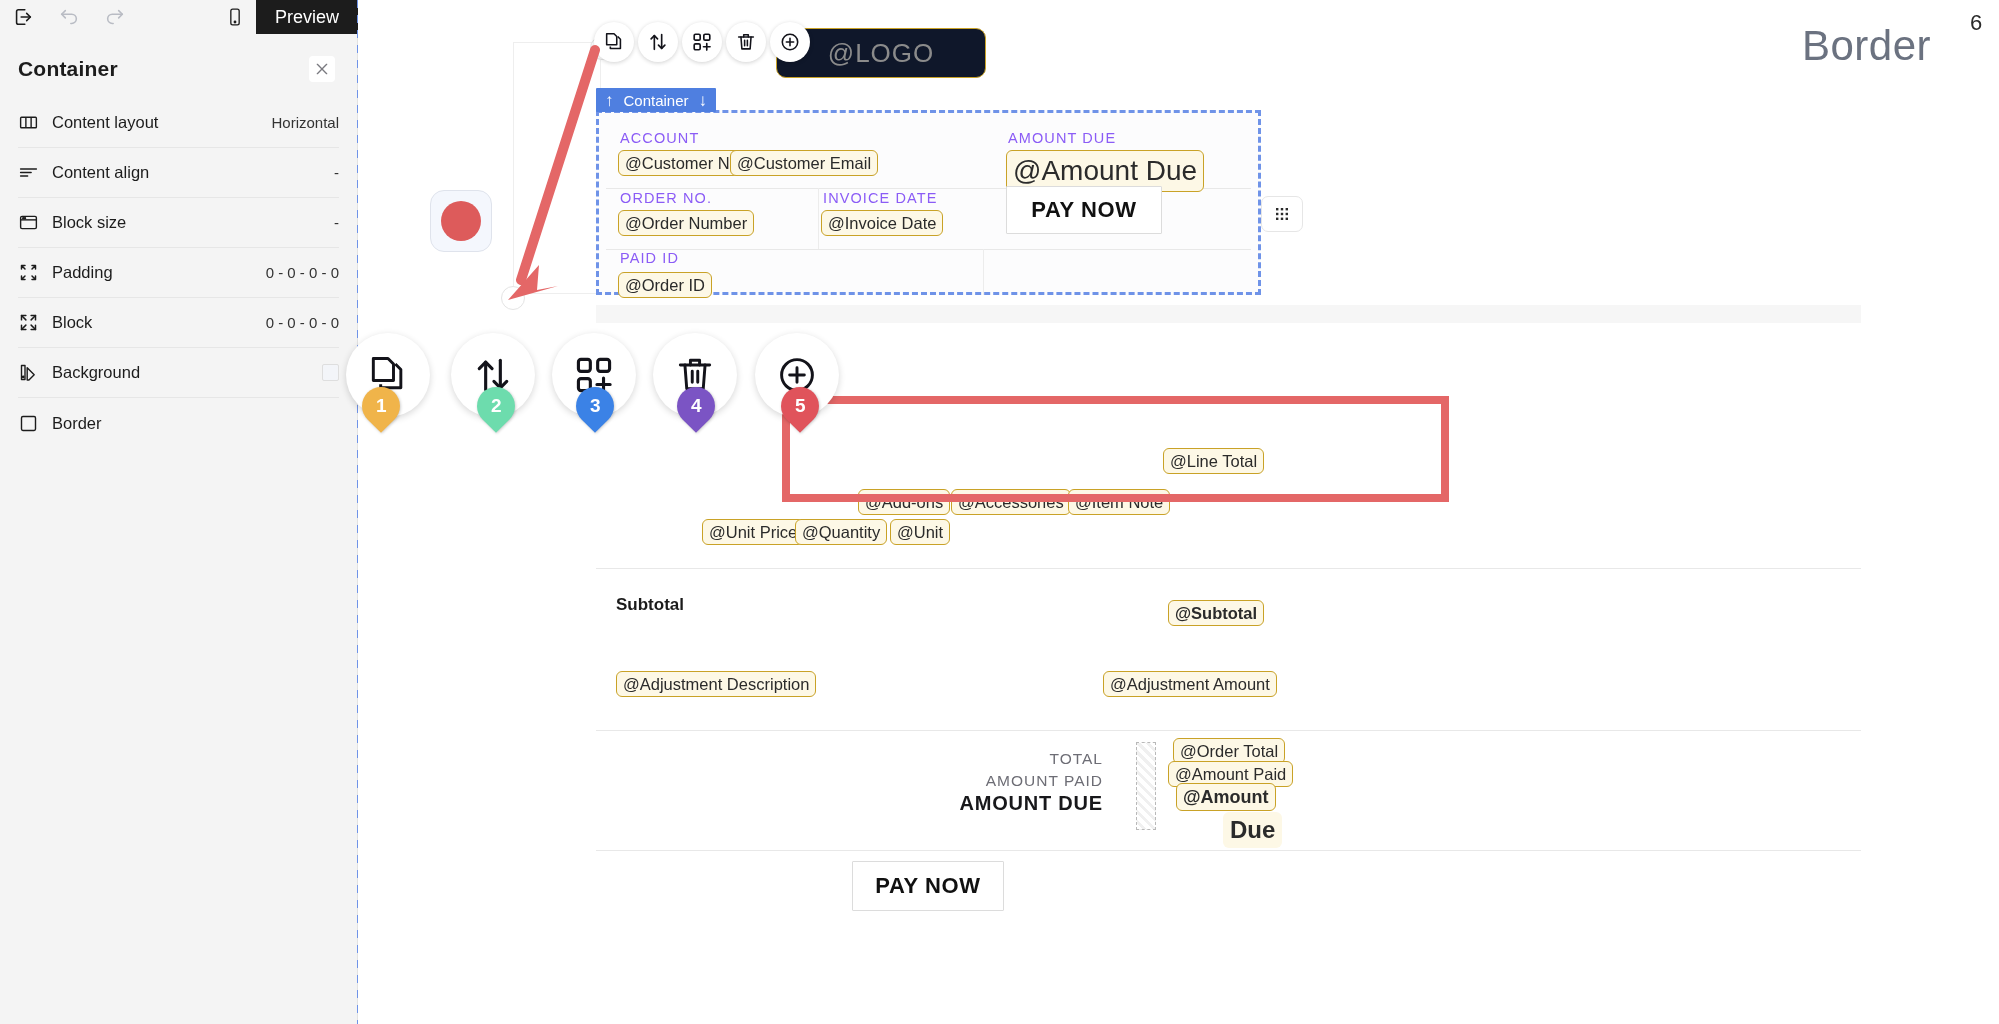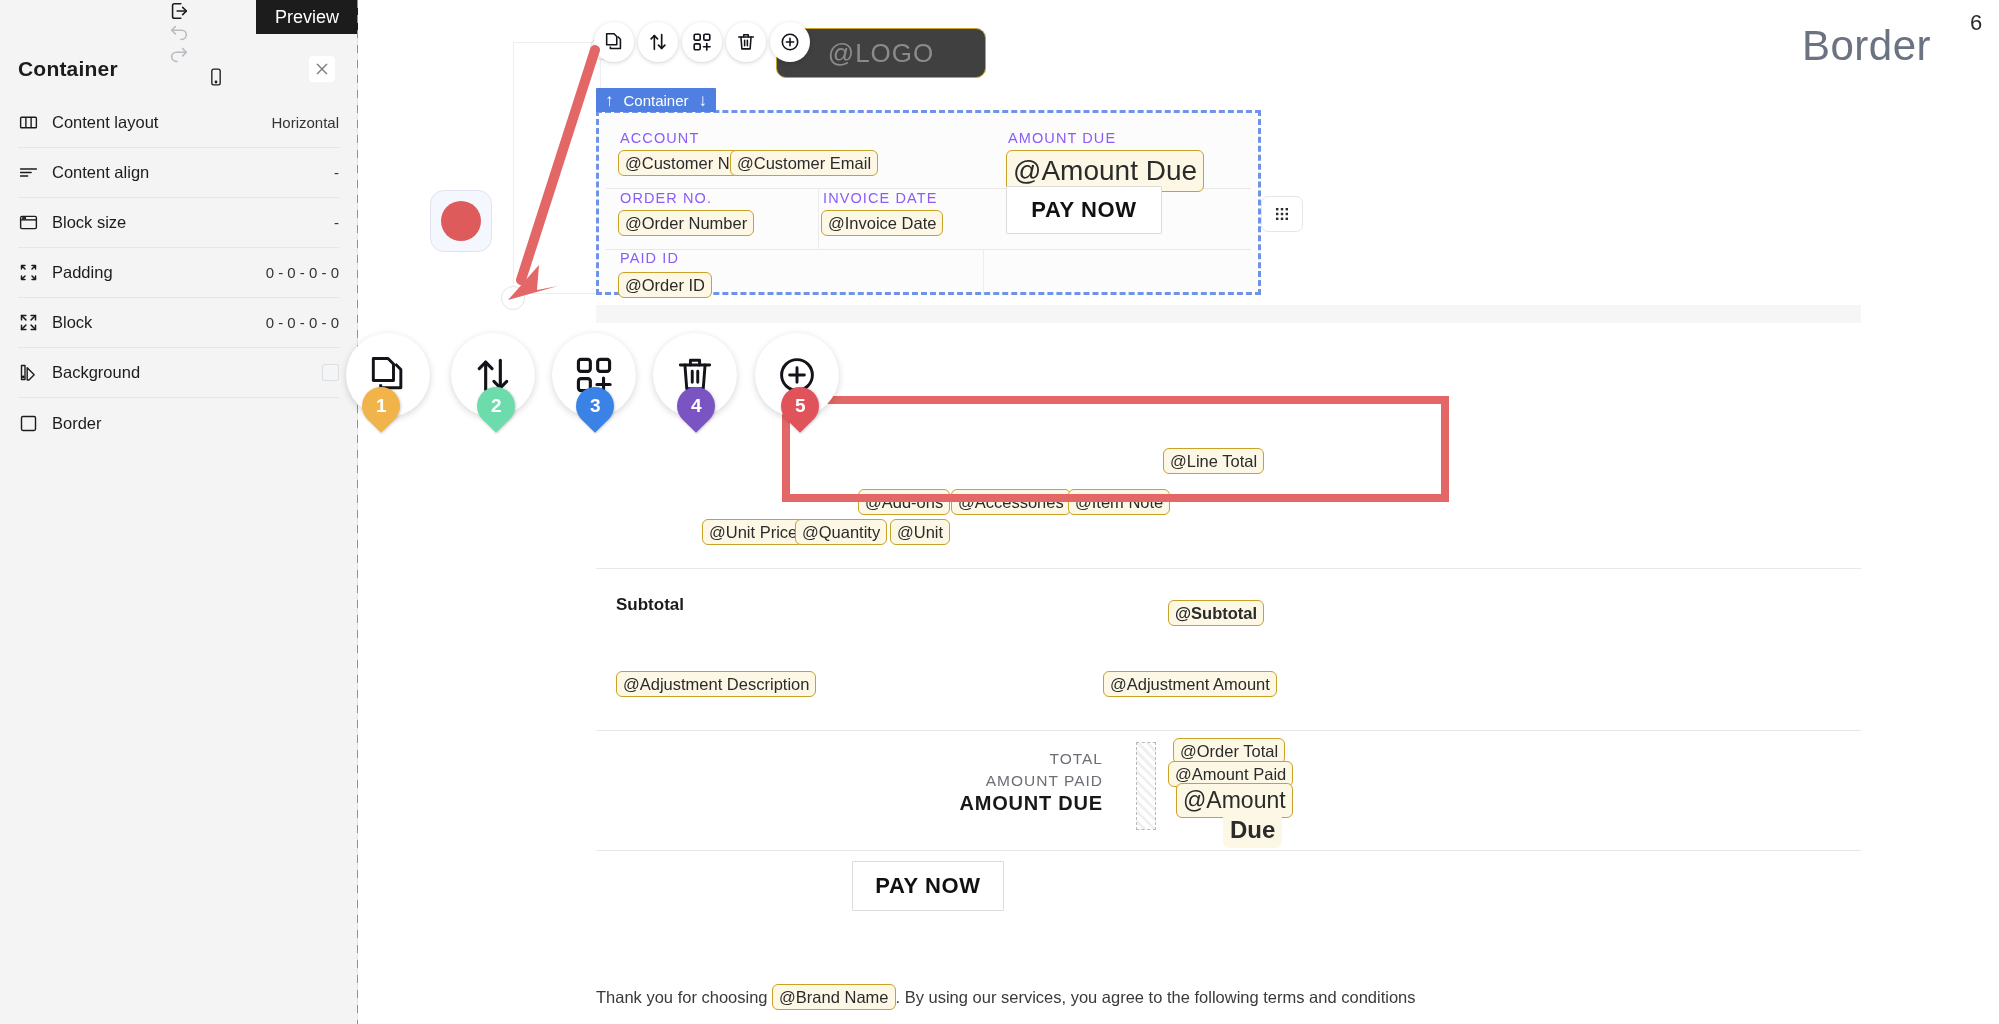--- a/index.html
+++ b/index.html
@@ -12,21 +12,21 @@
   #root { position: relative; width: 1999px; height: 1024px; background: #fff; }
 
   
   .left-panel {
     position: absolute; left: 0; top: 0; width: 358px; height: 1024px;
     background: #f4f4f4;
     border-right: 1px solid #e2e2e2;
   }
   .top-bar {
     position: relative; height: 34px; width: 358px;
-    background: #f4f4f4; display: flex; align-items: center; flex-direction: column;
+    background: #f4f4f4; display: flex; align-items: center;
   }
   .tb-icon {
     width: 46px; height: 34px; display: flex; align-items: center; justify-content: center;
     cursor: pointer;
   }
   .tb-icon svg { display: block; }
   .preview-btn {
     position: absolute; right: 0; top: 0; height: 34px; width: 102px;
     background: #1c1c1c; color: #fff; display: flex; align-items: center; justify-content: center;
     font-size: 18px; font-weight: 400; cursor: pointer;
@@ -75,21 +75,21 @@
   .canvas { position: absolute; left: 358px; top: 0; width: 1641px; height: 1024px; background: #fff; }
   .invoice-sheet {
     position: absolute; left: 0; top: 0; width: 1641px; height: 1024px; background: #fff;
   }
   .invoice-title {
     position: absolute; right: 68px; top: 22px;
     font-size: 42px; color: #6b7280; font-weight: 300; letter-spacing: .5px;
   }
   .logo-ph {
     position: absolute; left: 418px; top: 28px; width: 210px; height: 50px;
-    background: #404040; border: 1.5px solid #c9a227; border-radius: 10px;
+    background: #0f172a; border: 1.5px solid #c9a227; border-radius: 10px;
     display: flex; align-items: center; justify-content: center;
     font-size: 26px; color: #8b8b8b; letter-spacing: 1px;
   }
 
   
   .sel-container {
     position: absolute; left: 238px; top: 110px; width: 665px; height: 185px;
     border: 3px dashed #6f93e8; background: #fcfcfd;
   }
   .sel-badge {
@@ -407,30 +407,27 @@
       <div class="hrule" style="left:238px;top:730px;width:1265px"></div>
 
       <div class="tot-label" style="left:620px;top:750px;width:125px">TOTAL</div>
       <div class="tot-label" style="left:590px;top:772px;width:155px">AMOUNT PAID</div>
       <div class="tot-label big" style="left:545px;top:792px;width:200px">AMOUNT DUE</div>
 
       <div class="hatch-box" style="left:778px;top:742px;width:20px;height:88px"></div>
 
       <div class="token" style="left:815px;top:738px">@Order Total</div>
       <div class="token" style="left:810px;top:761px">@Amount Paid</div>
-      <div class="token" style="left:818px;top:783px;font-size:23px;font-weight:400">@Amount</div>
+      <div class="token" style="left:818px;top:783px;font-size:18px;font-weight:700">@Amount</div>
       <div class="token" style="left:865px;top:812px;font-size:24px;font-weight:700;border-color:transparent">Due</div>
 
       <div class="hrule" style="left:238px;top:850px;width:1265px"></div>
 
       <div class="pay-now" style="left:494px;top:861px;width:152px;height:50px">PAY NOW</div>
 
-      <div class="terms" style="left:238px;top:984px">
-        <span>Thank you for choosing </span><span class="token" style="position:relative;left:0;top:0;display:inline-block">@Brand Name</span><span>. By using our services, you agree to the following terms and conditions</span>
-      </div>
 
       <div class="handle-dot" style="left:232px;top:36px"></div>
       <div class="handle-dot" style="left:143px;top:286px"></div>
 
       <svg class="drag-arrow" width="1641" height="1024">
         <path d="M237,50 L163,280" stroke="#e46767" stroke-width="10" stroke-linecap="round" fill="none"></path>
         <path d="M150,300 L181,265 L179,290 L200,286 Z" fill="#e46767"></path>
       </svg>
 
       <div class="float-toolbar">

